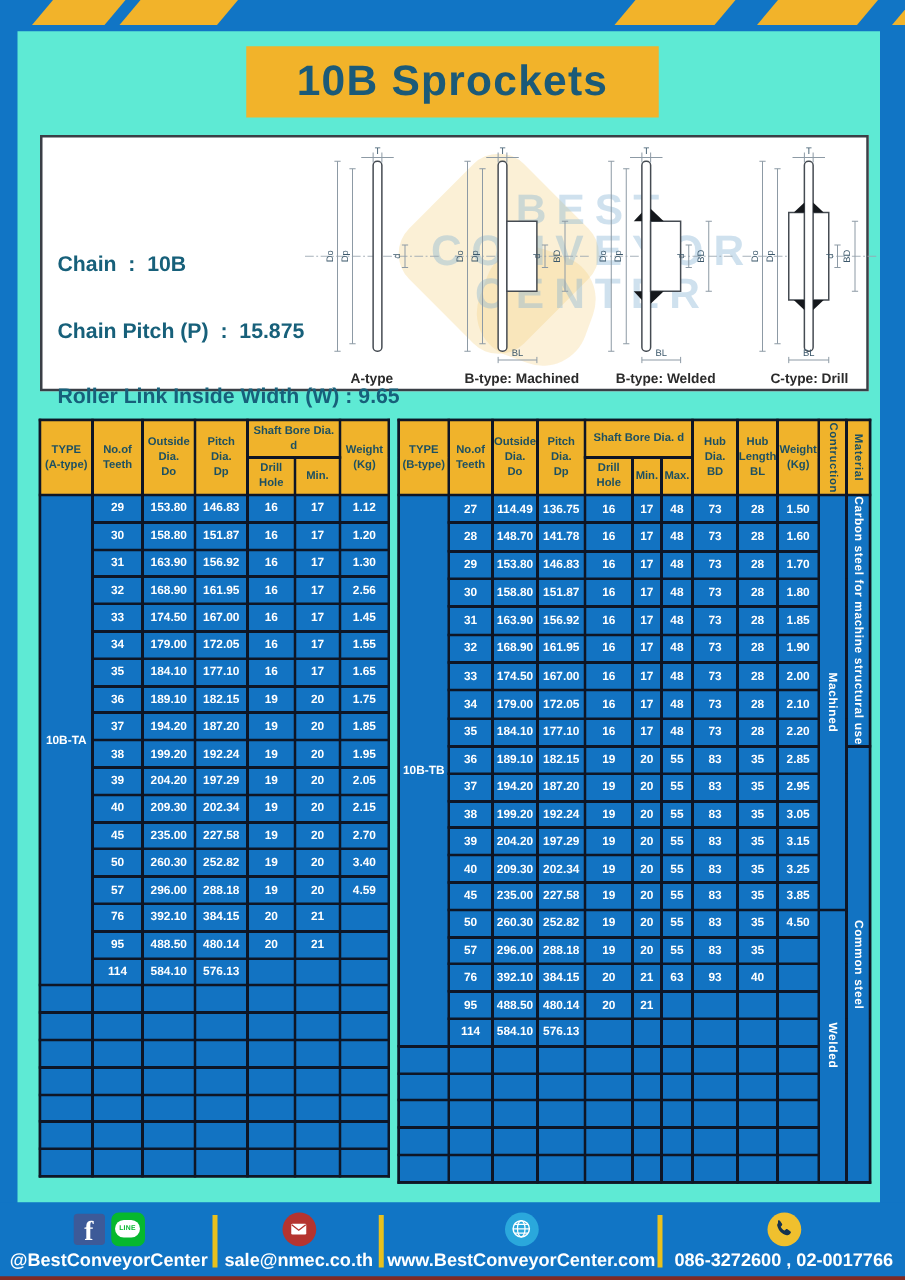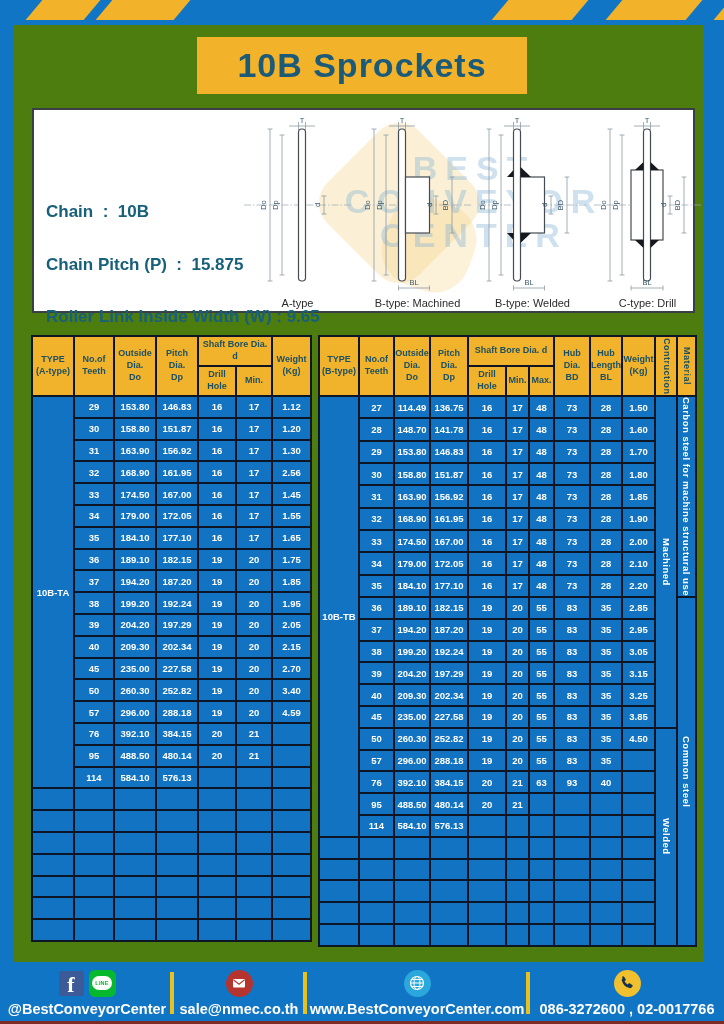--- a/index.html
+++ b/index.html
@@ -1,29 +1,29 @@
 <!DOCTYPE html>
 <html><head>
 <meta charset="utf-8">
 <style>
   html,body{margin:0;padding:0;}
   body{width:724px;height:1024px;font-family:"Liberation Sans",sans-serif;position:relative;overflow:hidden;background:#1175c5;}
   .frame{position:absolute;inset:0;background:#1175c5;}
   .stripe{position:absolute;top:0;height:20px;background:#f2b32a;transform:skewX(-40deg);}
-  .page{position:absolute;left:14px;top:25px;width:690px;height:937px;background:#4d7c0f;}
+  .page{position:absolute;left:14px;top:25px;width:690px;height:937px;background:#5eead4;}
   .banner{position:absolute;left:183px;top:12px;width:330px;height:57px;background:#f2b32a;display:flex;align-items:center;justify-content:center;}
   .banner .title{font-size:34px;font-weight:bold;color:#1b5a78;letter-spacing:1px;}
   .specbox{position:absolute;left:18px;top:83px;width:663px;height:205px;background:#ffffff;border:2px solid #3a3f46;box-sizing:border-box;}
   .speclines{position:absolute;left:12px;top:58px;color:#17607a;font-weight:bold;font-size:17px;line-height:17.5px;white-space:pre;}
   .watermark{position:absolute;left:270px;top:42px;width:340px;text-align:center;color:rgba(130,175,210,.38);font-weight:bold;font-size:34px;letter-spacing:8px;line-height:.98;pointer-events:none;}
   .wblob{position:absolute;left:300px;top:28px;width:130px;height:130px;background:rgba(243,204,120,.30);transform:rotate(45deg);border-radius:22%;}
   .wblob2{position:absolute;left:350px;top:90px;width:90px;height:90px;background:rgba(243,204,120,.28);transform:rotate(20deg);border-radius:40%;}
   .drawing{position:absolute;top:6px;width:115px;height:195px;}
   .drawing svg{display:block;}
-  .caption{position:absolute;bottom:2px;width:100%;text-align:center;font-size:11px;font-weight:normal;color:#2b2b2b;}
+  .caption{position:absolute;bottom:2px;width:100%;text-align:center;font-size:11px;font-weight:bold;color:#2b2b2b;}
   
   table.tbl{border-collapse:collapse;table-layout:fixed;position:absolute;background:#0e1626;}
   table.tbl th,table.tbl td{border:2px solid #0e1626;padding:0;overflow:hidden;text-align:center;vertical-align:middle;box-sizing:border-box;}
   table.tbl th{background:#f0b32b;color:#1d5061;font-size:9px;font-weight:bold;white-space:pre-line;line-height:1.3;}
   table.tbl td{background:#1273c2;color:#ffffff;font-size:9.5px;font-weight:bold;}
   table.tbl thead tr{height:30px;}
   table.tbl tbody tr{height:21.8px;}
   .tbl-a{left:17px;top:310px;width:279px;}
   .tbl-b{left:304px;top:310px;width:377px;}
   th.vth{writing-mode:vertical-rl;font-size:8.5px;letter-spacing:.5px;}

